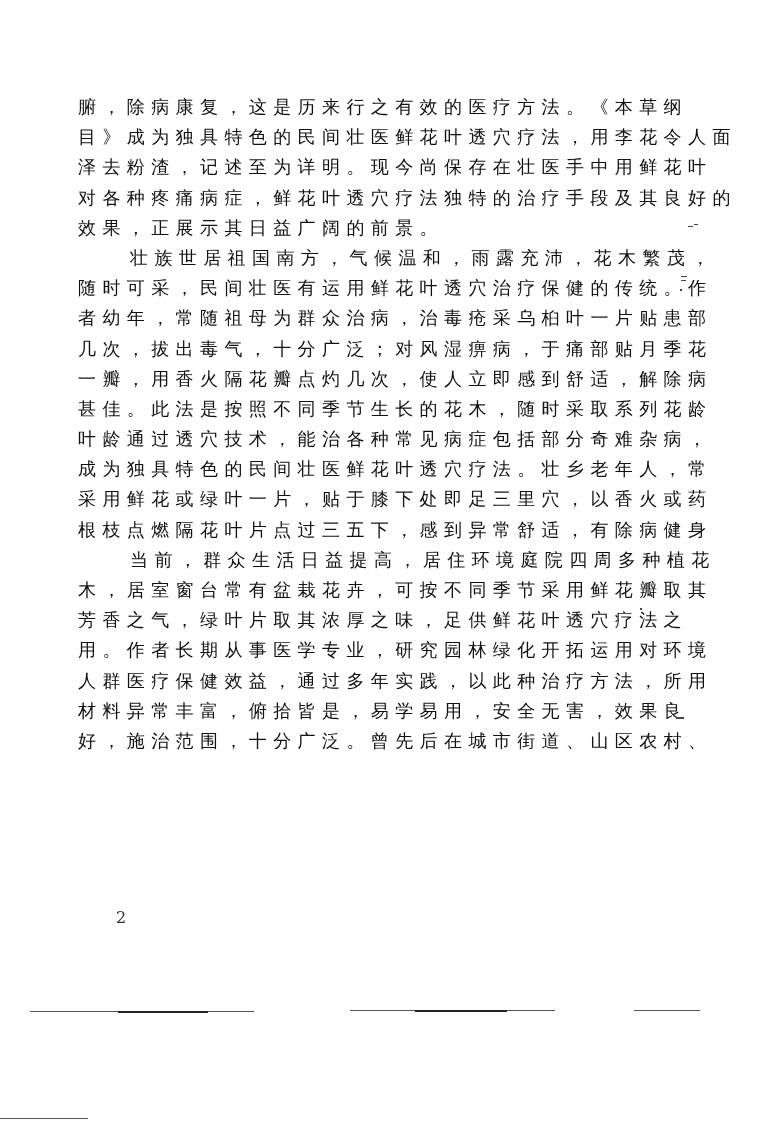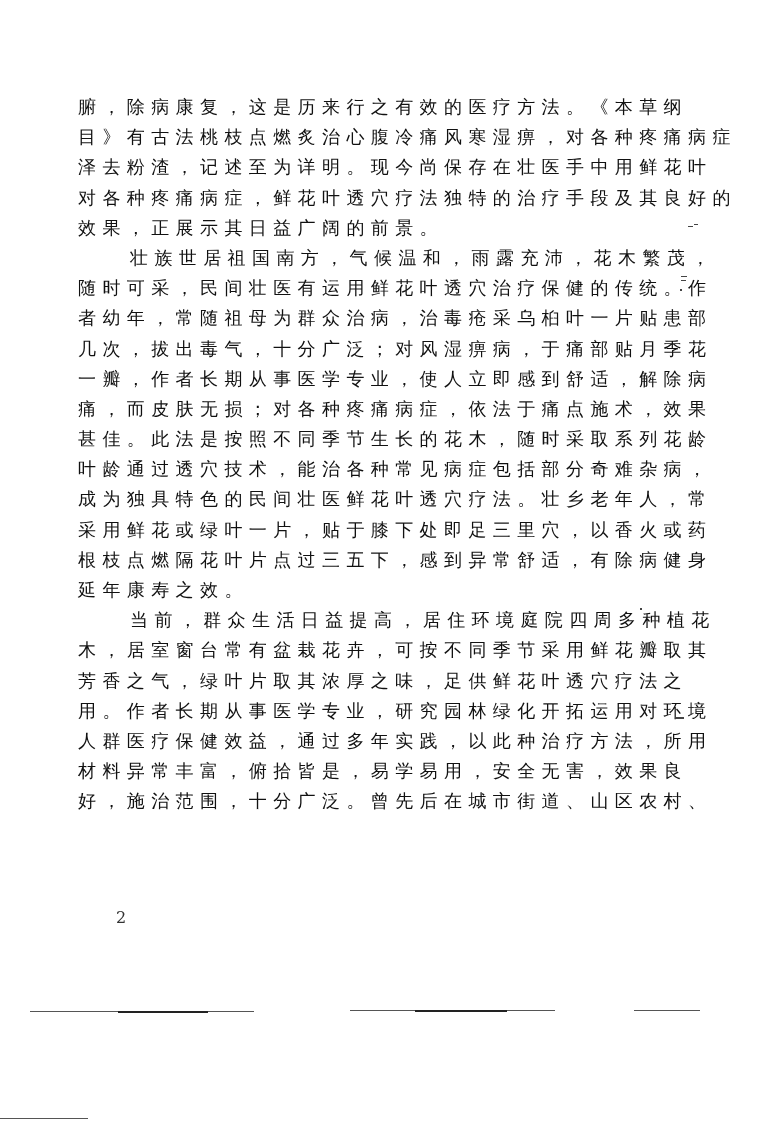--- a/index.html
+++ b/index.html
@@ -25,38 +25,36 @@
   .rule { position: absolute; height: 1px; background: #555; }
   .rule.thick { height: 2px; background: #222; }
   .mark { position: absolute; background: #444; }
 </style>
 </head>
 <body>
 
 <div class="page-text" id="page-body">
     <div>
       <div class="line">腑，除病康复，这是历来行之有效的医疗方法。《本草纲</div>
-      <div class="line">目》有古法桃枝点燃炙治心腹冷痛风寒湿痹，对各种疼痛病症</div>
+      <div class="line">目》成为独具特色的民间壮医鲜花叶透穴疗法，用李花令人面</div>
       <div class="line">泽去粉渣，记述至为详明。现今尚保存在壮医手中用鲜花叶</div>
       <div class="line">对各种疼痛病症，鲜花叶透穴疗法独特的治疗手段及其良好的</div>
       <div class="line short">效果，正展示其日益广阔的前景。</div>
     </div>
     <div>
       <div class="line indent">壮族世居祖国南方，气候温和，雨露充沛，花木繁茂，</div>
       <div class="line">随时可采，民间壮医有运用鲜花叶透穴治疗保健的传统。作</div>
       <div class="line">者幼年，常随祖母为群众治病，治毒疮采乌桕叶一片贴患部</div>
       <div class="line">几次，拔出毒气，十分广泛；对风湿痹病，于痛部贴月季花</div>
-      <div class="line">一瓣，作者长期从事医学专业，使人立即感到舒适，解除病</div>
-      <div class="line">痛，而皮肤无损；对各种疼痛病症，依法于痛点施术，效果</div>
+      <div class="line">一瓣，用香火隔花瓣点灼几次，使人立即感到舒适，解除病</div>
       <div class="line">甚佳。此法是按照不同季节生长的花木，随时采取系列花龄</div>
       <div class="line">叶龄通过透穴技术，能治各种常见病症包括部分奇难杂病，</div>
       <div class="line">成为独具特色的民间壮医鲜花叶透穴疗法。壮乡老年人，常</div>
       <div class="line">采用鲜花或绿叶一片，贴于膝下处即足三里穴，以香火或药</div>
       <div class="line">根枝点燃隔花叶片点过三五下，感到异常舒适，有除病健身</div>
-      <div class="line short">延年康寿之效。</div>
     </div>
     <div>
       <div class="line indent">当前，群众生活日益提高，居住环境庭院四周多种植花</div>
       <div class="line">木，居室窗台常有盆栽花卉，可按不同季节采用鲜花瓣取其</div>
       <div class="line">芳香之气，绿叶片取其浓厚之味，足供鲜花叶透穴疗法之</div>
       <div class="line">用。作者长期从事医学专业，研究园林绿化开拓运用对环境</div>
       <div class="line">人群医疗保健效益，通过多年实践，以此种治疗方法，所用</div>
       <div class="line">材料异常丰富，俯拾皆是，易学易用，安全无害，效果良</div>
       <div class="line">好，施治范围，十分广泛。曾先后在城市街道、山区农村、</div>
     </div>

